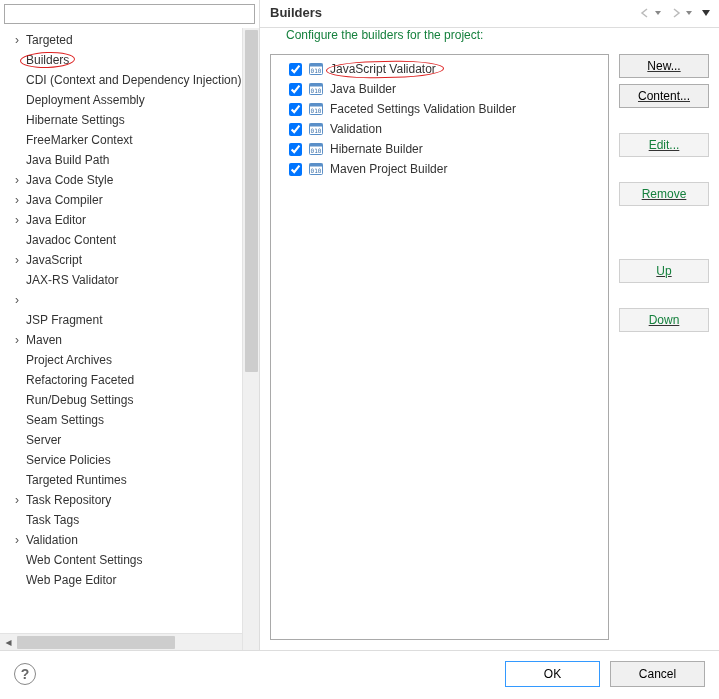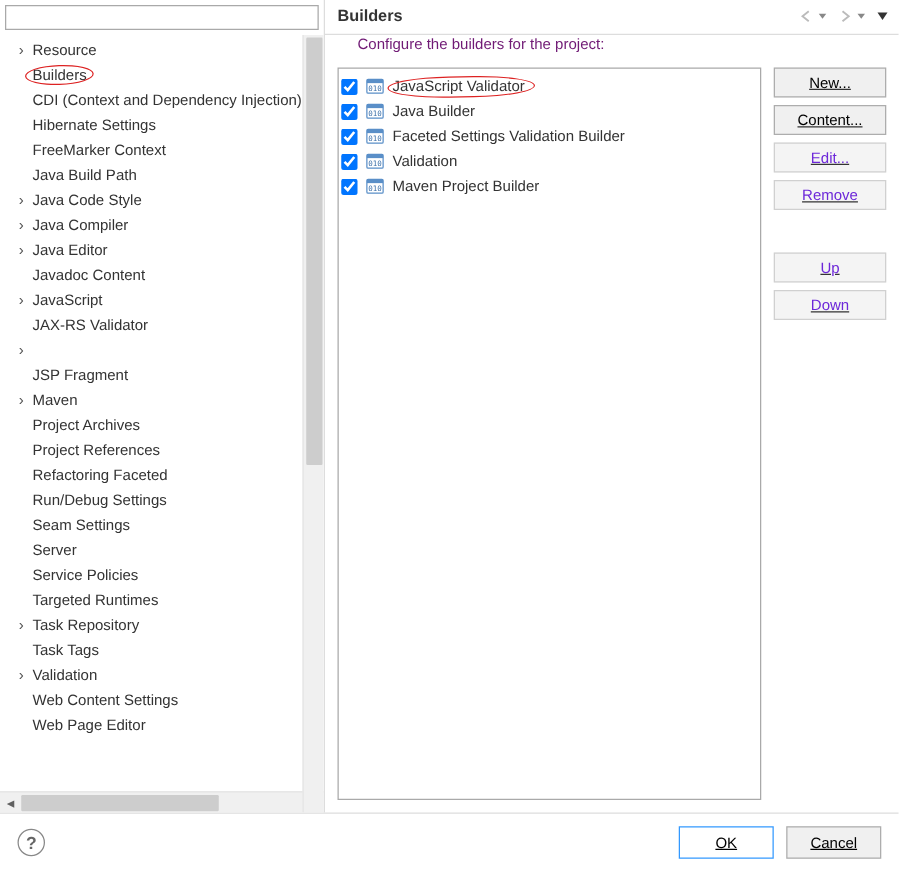--- a/index.html
+++ b/index.html
@@ -145,32 +145,32 @@
   .config-row {
     display: flex;
     padding: 6px 10px 10px 10px;
     gap: 10px;
     flex: 1;
     min-height: 0;
   }
   .config-desc {
     padding: 0 0 6px 26px;
     font-size: 12px;
-    color: #701a75;
+    color: #15803d;
   }
   .builders-col {
     display: flex;
     flex-direction: column;
     flex: 1;
     min-width: 0;
   }
   .builders-list {
     border: 1px solid #a9a9a9;
     flex: 1;
-    padding: 4px 0;
+    padding: 4px 16px;
     overflow: auto;
   }
   .builder-item {
     display: flex;
     align-items: center;
     gap: 6px;
     height: 20px;
     padding: 0 2px;
   }
   .builder-item input[type=checkbox] {
@@ -204,24 +204,25 @@
   }
   .btn-col .gap { height: 22px; }
   button.std {
     height: 24px;
     font-size: 12px;
     background: #f0f0f0;
     border: 1px solid #adadad;
     cursor: pointer;
   }
   button.std:disabled {
-    color: #6d28d9;
+    color: #15803d;
     background: #f4f4f4;
     border-color: #d0d0d0;
     cursor: default;
+    margin-top: 19px;
   }
   button.primary {
     border: 1px solid #3399ff;
     background: #fff;
   }
 
   
   .bottom-bar {
     border-top: 1px solid #ddd;
     display: flex;
@@ -233,48 +234,51 @@
     width: 22px; height: 22px;
     border: 1.5px solid #888;
     border-radius: 50%;
     display: flex; align-items: center; justify-content: center;
     color: #666;
     font-weight: bold;
     font-size: 14px;
     margin-right: auto;
   }
   .bottom-bar button {
-    width: 76px;
+    width: 95px;
     height: 26px;
-    text-decoration: underline;
   }
 </style>
 </head>
 <body>
 
 <div class="main-row">
 
   <div class="left-panel">
     <input class="filter-input" type="text" value="" style="">
     <div class="tree-wrap">
       <div class="tree" id="tree">
           <div class="tree-item">
             <span class="arrow">›</span>
-            <span class="label">Resource</span>
+            <span class="label">Targeted</span>
           </div>
           <div class="tree-item">
             <span class="arrow"></span>
             <span class="label circled">Builders</span>
           </div>
           <div class="tree-item">
             <span class="arrow"></span>
             <span class="label">CDI (Context and Dependency Injection)</span>
           </div>
           <div class="tree-item">
             <span class="arrow"></span>
+            <span class="label">Deployment Assembly</span>
+          </div>
+          <div class="tree-item">
+            <span class="arrow"></span>
             <span class="label">Hibernate Settings</span>
           </div>
           <div class="tree-item">
             <span class="arrow"></span>
             <span class="label">FreeMarker Context</span>
           </div>
           <div class="tree-item">
             <span class="arrow"></span>
             <span class="label">Java Build Path</span>
           </div>
@@ -309,24 +313,20 @@
             <span class="arrow"></span>
             <span class="label">JSP Fragment</span>
           </div>
           <div class="tree-item">
             <span class="arrow">›</span>
             <span class="label">Maven</span>
           </div>
           <div class="tree-item">
             <span class="arrow"></span>
             <span class="label">Project Archives</span>
-          </div>
-          <div class="tree-item">
-            <span class="arrow"></span>
-            <span class="label">Project References</span>
           </div>
           <div class="tree-item">
             <span class="arrow"></span>
             <span class="label">Refactoring Faceted</span>
           </div>
           <div class="tree-item">
             <span class="arrow"></span>
             <span class="label">Run/Debug Settings</span>
           </div>
           <div class="tree-item">
@@ -457,20 +457,31 @@
             </div>
             <div class="builder-item">
               <input type="checkbox" checked="" style="">
               <span class="builder-icon">
                 <svg width="16" height="16">
                   <rect x="1.5" y="2.5" width="13" height="11" rx="1" fill="#fff" stroke="#5a8fc8"></rect>
                   <rect x="1.5" y="2.5" width="13" height="3" fill="#5a8fc8"></rect>
                   <text x="8" y="12" text-anchor="middle" font-size="6" fill="#3a6fa8" font-family="monospace">010</text>
                 </svg>
               </span>
+              <span class="blabel">Hibernate Builder</span>
+            </div>
+            <div class="builder-item">
+              <input type="checkbox" checked="" style="">
+              <span class="builder-icon">
+                <svg width="16" height="16">
+                  <rect x="1.5" y="2.5" width="13" height="11" rx="1" fill="#fff" stroke="#5a8fc8"></rect>
+                  <rect x="1.5" y="2.5" width="13" height="3" fill="#5a8fc8"></rect>
+                  <text x="8" y="12" text-anchor="middle" font-size="6" fill="#3a6fa8" font-family="monospace">010</text>
+                </svg>
+              </span>
               <span class="blabel">Maven Project Builder</span>
             </div>
           </div>
         <div class="btn-col">
           <button class="std">New...</button>
           <button class="std">Content...</button>
           <button class="std" disabled="">Edit...</button>
           <button class="std" disabled="">Remove</button>
           <div class="gap"></div>
           <button class="std" disabled="">Up</button>

